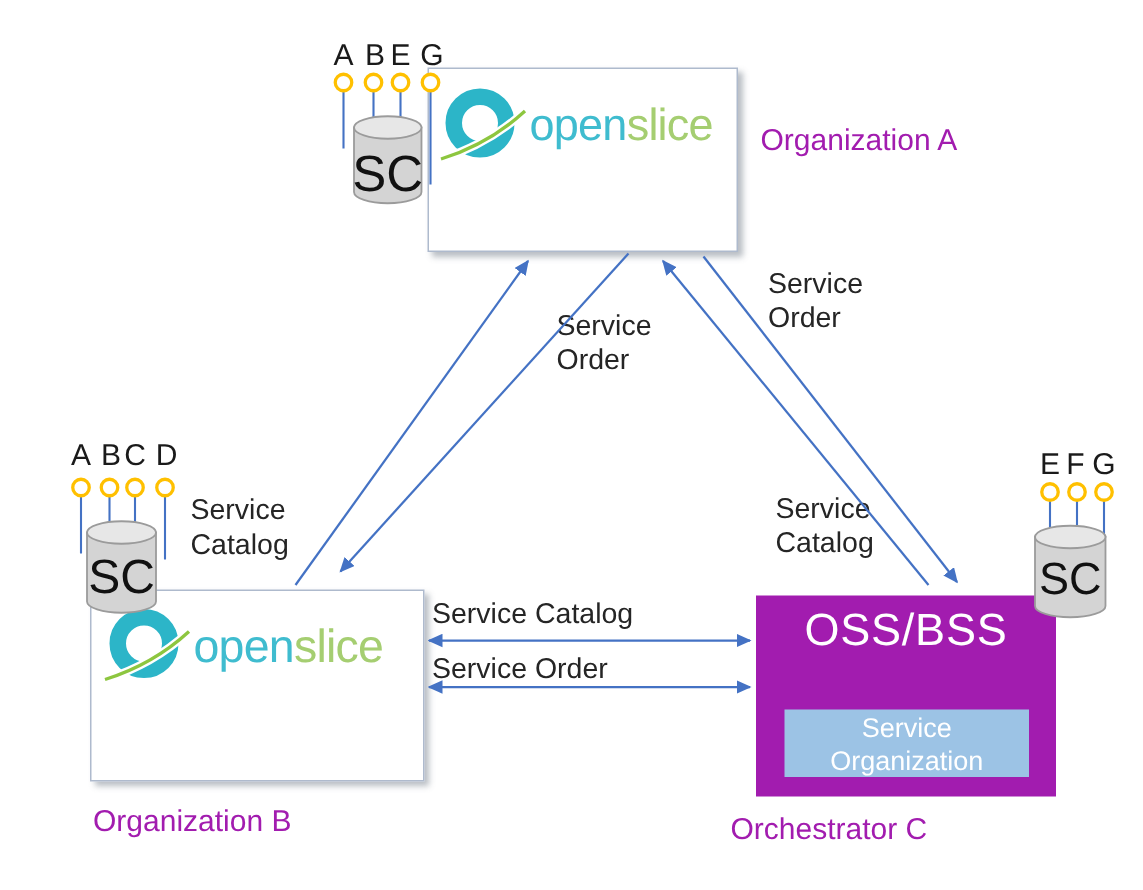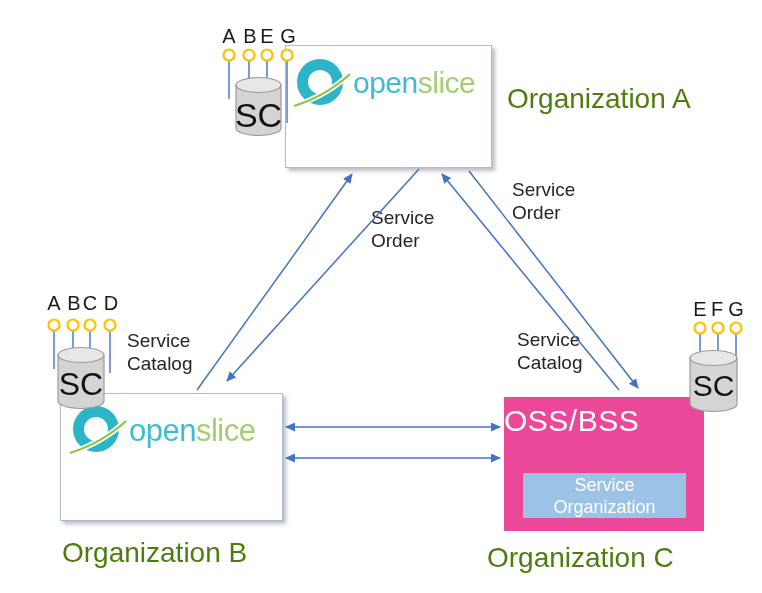--- a/index.html
+++ b/index.html
@@ -10,33 +10,33 @@
   .node-box{
     position:absolute;background:#ffffff;
     border:1.5px solid #aebacd;
     box-shadow:3px 3px 4px rgba(100,110,125,.45);
     box-sizing:border-box;
   }
   #box-a{left:285px;top:45px;width:207px;height:123px;}
   #box-b{left:60px;top:393px;width:223px;height:128px;}
   #box-c{
     position:absolute;left:504px;top:397px;width:200px;height:134px;
-    background:#ec4899;box-sizing:border-box;text-align:left;
+    background:#a21caf;box-sizing:border-box;text-align:center;
   }
   .oss-title{
     color:#ffffff;font-size:30px;line-height:34px;margin-top:7px;
     letter-spacing:.5px;
   }
   #orch-box{
     position:absolute;left:523px;top:473px;width:163px;height:45px;
     background:#9cc3e5;color:#ffffff;font-size:18px;line-height:22px;
     text-align:center;padding-top:1px;box-sizing:border-box;
   }
   .org-name{
-    position:absolute;color:#4d7c0f;font-size:28px;white-space:nowrap;
+    position:absolute;color:#a21caf;font-size:20px;white-space:nowrap;
   }
   #name-a{left:507px;top:83px;}
   #name-b{left:62px;top:537px;text-align:center;}
   #name-c{left:487px;top:542px;}
   .edge-label{
     position:absolute;color:#252525;font-size:19px;line-height:23px;
     white-space:nowrap;
   }
   #lbl-ab-order{left:371px;top:206px;}
   #lbl-ac-order{left:512px;top:178px;}
@@ -63,38 +63,40 @@
   <div id="box-c">
     <div class="oss-title">OSS/BSS</div>
   </div>
   <div id="orch-box">
     <span style="display:block">Service</span>
     <span style="display:block">Organization</span>
   </div>
 
   <div id="name-a" class="org-name">Organization A</div>
   <div id="name-b" class="org-name">Organization B</div>
-  <div id="name-c" class="org-name">Organization C</div>
+  <div id="name-c" class="org-name">Orchestrator C</div>
 
   <div id="lbl-ab-order" class="edge-label">
     <span>Service</span>
     <span>Order</span>
   </div>
   <div id="lbl-ac-order" class="edge-label">
     <span>Service</span>
     <span>Order</span>
   </div>
   <div id="lbl-ac-catalog" class="edge-label">
     <span>Service</span>
     <span>Catalog</span>
   </div>
   <div id="lbl-b-catalog" class="edge-label">
     <span>Service</span>
     <span>Catalog</span>
   </div>
+  <div id="lbl-bc-catalog" class="edge-label">Service Catalog</div>
+  <div id="lbl-bc-order" class="edge-label">Service Order</div>
 
   <svg id="overlay" width="762" height="593" viewBox="0 0 762 593">
     <defs>
       <marker id="mE" markerUnits="userSpaceOnUse" markerWidth="12" markerHeight="11" refX="9" refY="4.5" orient="auto">
         <path d="M0,0 L10,4.5 L0,9 Z" fill="#4472C4"></path>
       </marker>
       <marker id="mS" markerUnits="userSpaceOnUse" markerWidth="12" markerHeight="11" refX="1" refY="4.5" orient="auto">
         <path d="M10,0 L0,4.5 L10,9 Z" fill="#4472C4"></path>
       </marker>
     </defs>

